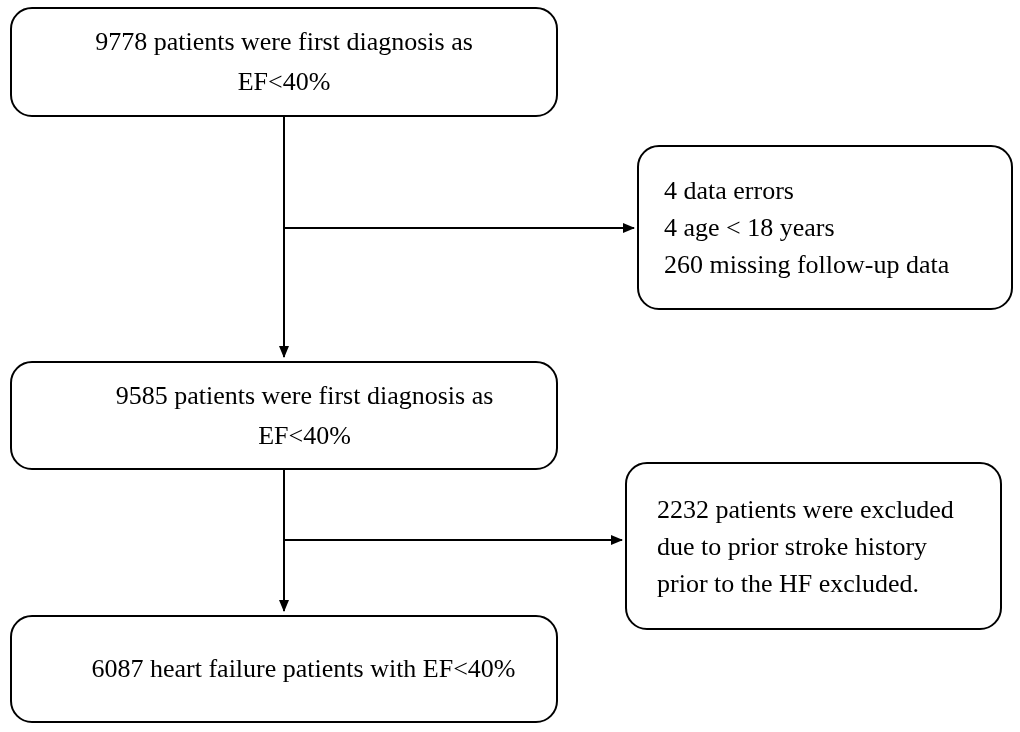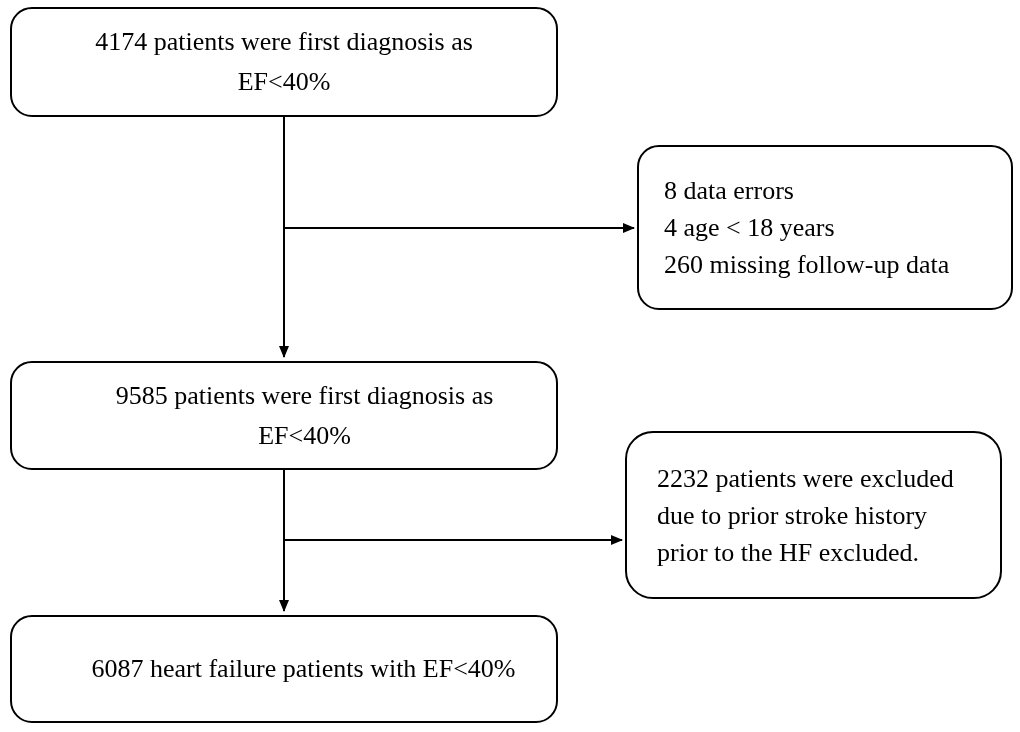--- a/index.html
+++ b/index.html
@@ -44,21 +44,21 @@
     align-items: flex-start;
     text-align: left;
     line-height: 37px;
   }
   .tline {
     white-space: nowrap;
   }
   #box-initial   { left: 10px;  top: 7px;   width: 548px; height: 110px; }
   #box-excl1     { left: 637px; top: 145px; width: 376px; height: 165px; padding-left: 25px; }
   #box-cohort2   { left: 10px;  top: 361px; width: 548px; height: 109px; padding-left: 41px; }
-  #box-excl2     { left: 625px; top: 431px; width: 377px; height: 168px; padding-left: 30px; border-radius: 28px; }
+  #box-excl2     { left: 625px; top: 462px; width: 377px; height: 168px; padding-left: 30px; }
   #box-final     { left: 10px;  top: 615px; width: 548px; height: 108px; padding-left: 39px; }
 </style>
 </head>
 <body>
 
 <div class="canvas">
 
   <svg class="connectors" viewBox="0 0 1020 732" xmlns="http://www.w3.org/2000/svg">
     <defs>
       <marker id="arrowhead" markerWidth="13" markerHeight="12" refX="11" refY="5" orient="auto" markerUnits="userSpaceOnUse">
@@ -69,26 +69,26 @@
     <line x1="284" y1="117" x2="284" y2="357" stroke="#000000" stroke-width="2" marker-end="url(#arrowhead)"></line>
 
     <line x1="284" y1="228" x2="634" y2="228" stroke="#000000" stroke-width="2" marker-end="url(#arrowhead)"></line>
 
     <line x1="284" y1="470" x2="284" y2="611" stroke="#000000" stroke-width="2" marker-end="url(#arrowhead)"></line>
 
     <line x1="284" y1="540" x2="622" y2="540" stroke="#000000" stroke-width="2" marker-end="url(#arrowhead)"></line>
   </svg>
 
   <div class="box main" id="box-initial">
-    <div class="tline">4174 patients were first diagnosis as</div>
+    <div class="tline">9778 patients were first diagnosis as</div>
     <div class="tline">EF&lt;40%</div>
   </div>
 
   <div class="box side" id="box-excl1">
-    <div class="tline">8 data errors</div>
+    <div class="tline">4 data errors</div>
     <div class="tline">4 age &lt; 18 years</div>
     <div class="tline">260 missing follow-up data</div>
   </div>
 
   <div class="box main" id="box-cohort2">
     <div class="tline">9585 patients were first diagnosis as</div>
     <div class="tline">EF&lt;40%</div>
   </div>
 
   <div class="box side" id="box-excl2">

